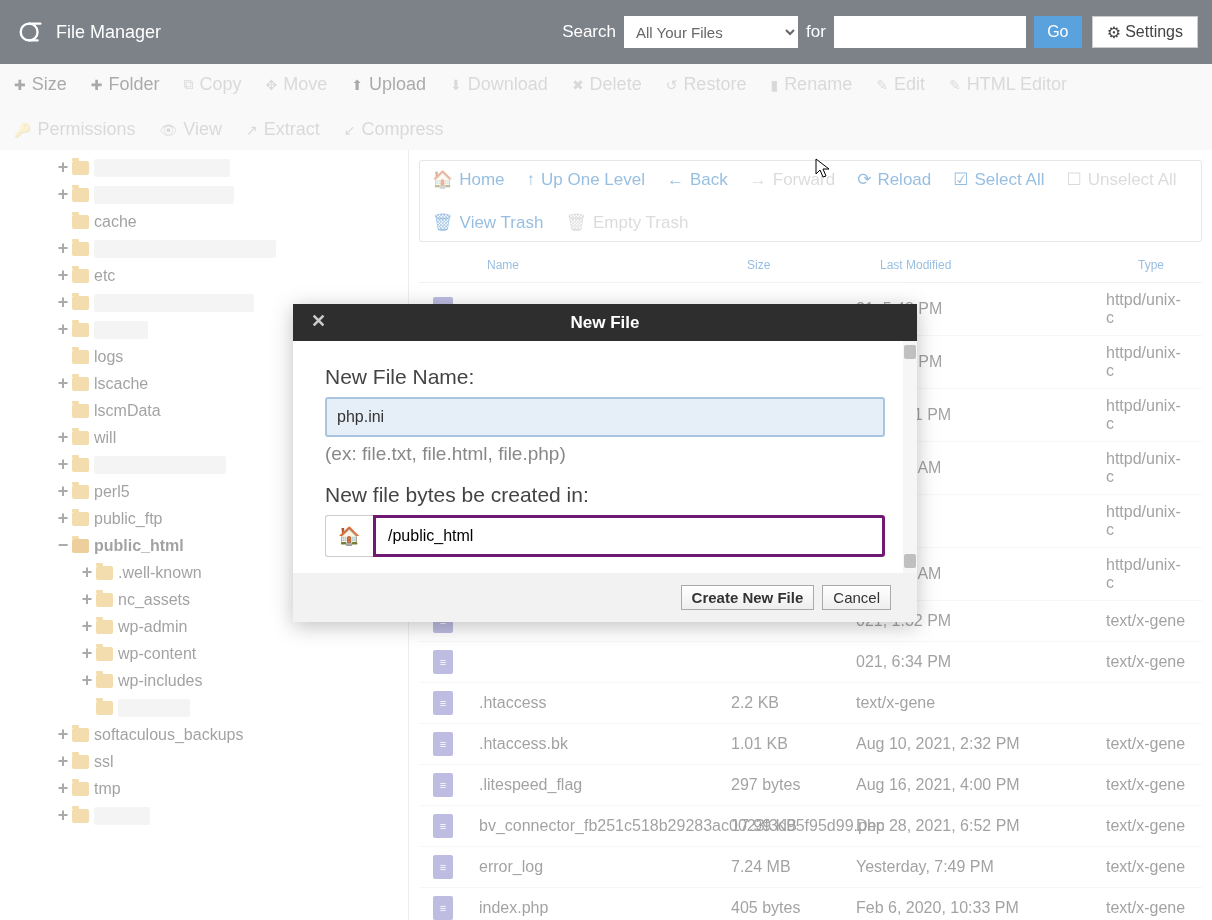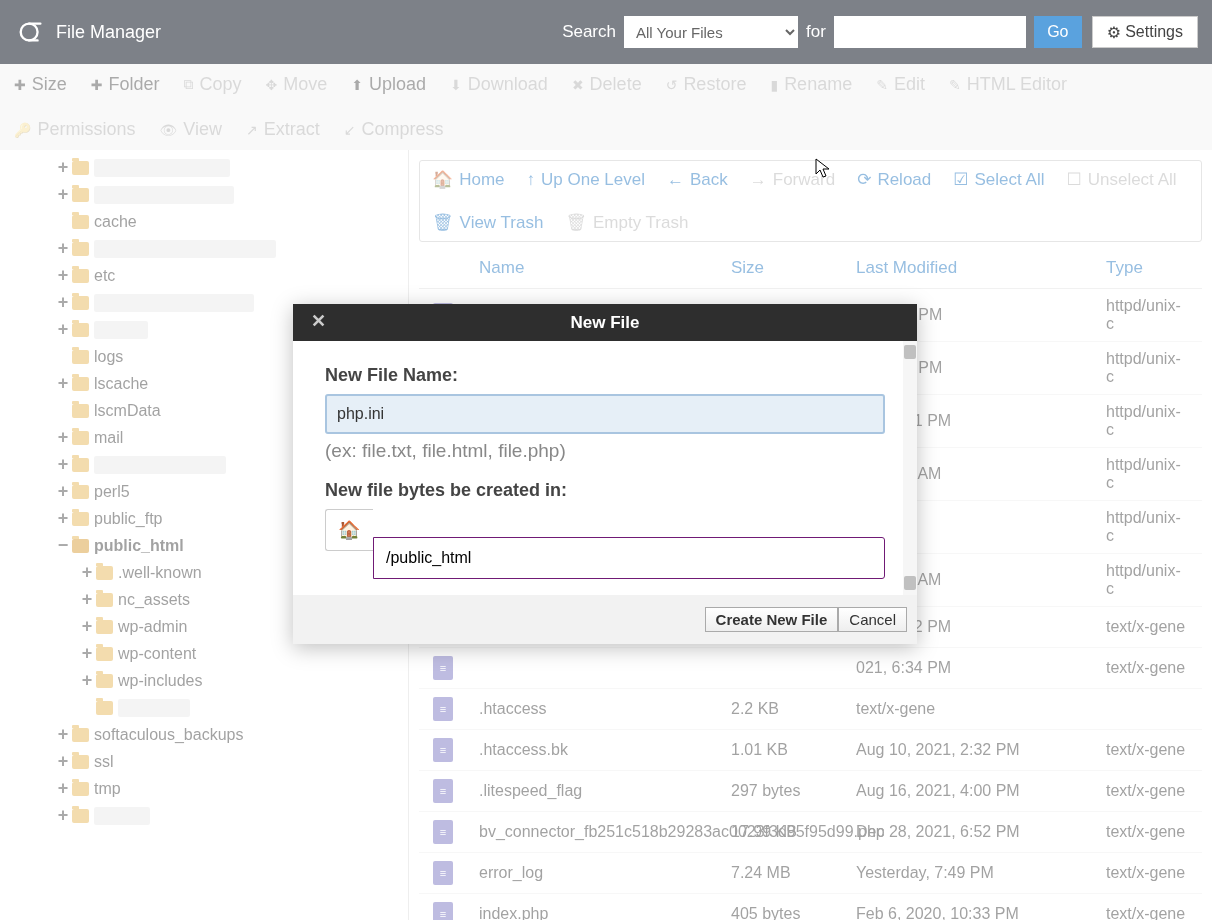--- a/index.html
+++ b/index.html
@@ -30,47 +30,47 @@
 .tree-label { white-space: nowrap; }
 .tree-row.selected .tree-label { color: #444; font-weight: 600; }
 .tree-row.selected .folder-icon { background: #d89f3a; }
 .redacted { background: #e9e9e9; height: 18px; border-radius: 2px; }
 
 .content { flex: 1; display: flex; border-left: 1px solid #ddd; flex-direction: column; padding: 10px; }
 .content-toolbar { display: flex; flex-wrap: wrap; gap: 22px; padding: 8px 12px; color: #2e7dc3; font-size: 17px; border: 1px solid #ccc; border-radius: 3px; }
 .ct-item { display: inline-flex; align-items: center; gap: 6px; cursor: pointer; }
 .ct-item.disabled { color: #999; opacity: 0.7; }
 
-.table-header { display: flex; padding: 10px 14px; color: #2e7dc3; font-size: 17px; border-bottom: 1px solid #e2e2e2; font-weight: 400; margin-top: 6px; }
+.table-header { display: flex; padding: 10px 14px; color: #2e7dc3; font-size: 12px; border-bottom: 1px solid #e2e2e2; font-weight: 400; margin-top: 6px; gap: 8px; }
 .col-icon { width: 46px; }
 .col-name { width: 252px; }
 .col-size { width: 125px; }
 .col-modified { width: 250px; }
 .col-type { flex: 1; }
 
 .file-list { overflow-y: auto; flex: 1; }
 .file-row { display: flex; align-items: center; padding: 8px 14px; color: #444; font-size: 16px; border-bottom: 1px solid #eee; }
 .file-icon { width: 46px; }
 .file-icon .doc { width: 20px; height: 24px; background: #7c78c2; border-radius: 2px; display:inline-flex; align-items:center; justify-content:center; color:#fff; font-size:11px; }
 .scroll-thumb { background: #c0c0c0; width: 12px; margin: 1px; border-radius: 2px; }
 
 .overlay { position: absolute; inset: 64px 0 0 0; background: rgba(255,255,255,0.5); }
 
 .dialog { position: absolute; left: 293px; top: 304px; width: 624px; background: #fff; box-shadow: 0 4px 20px rgba(0,0,0,0.25); }
 .dialog-title { background: #2e2e2e; color: #fff; height: 37px; display: flex; align-items: center; justify-content: center; font-size: 17px; font-weight: 600; position: relative; }
 .dialog-close { position: absolute; left: 18px; top: 6px; color: #ccc; font-size: 18px; cursor: pointer; font-weight: bold; }
 .dialog-body { padding: 24px 32px 16px 32px; position: relative; }
-.dlg-label { font-weight: 700; font-size: 18px; margin-bottom: 8px; }
+.dlg-label { font-weight: 400; font-size: 21px; margin-bottom: 8px; }
 .dlg-input { width: 100%; height: 40px; border: 2px solid #a9c5e0; border-radius: 3px; background: #e6eff7; padding: 0 10px; font-size: 16px; color: #333; outline: none; }
 .dlg-hint { color: #888; font-size: 19px; margin-top: 6px; margin-bottom: 18px; }
 .dlg-path-group { display: flex; }
 .dlg-home { width: 48px; height: 42px; border: 1px solid #ccc; border-right: none; display:flex; align-items:center; justify-content:center; border-radius: 3px 0 0 3px; color: #555; font-size: 18px; }
-.dlg-path-input { flex: 1; height: 42px; border: 1px solid #701a75; border-radius: 0 3px 3px 0; padding: 0 12px; font-size: 16px; margin-top: 28px; }
+.dlg-path-input { flex: 1; height: 42px; border: 3px solid #701a75; border-radius: 0 3px 3px 0; padding: 0 12px; font-size: 16px; }
 .dialog-body-scroll { position: absolute; right: 0; top: 0; width: 14px; height: 100%; background: #f6f6f6; }
-.dialog-footer { background: #f2f2f2; padding: 12px 10px; display: flex; justify-content: flex-end; gap: 0; }
+.dialog-footer { background: #f2f2f2; padding: 12px 26px; display: flex; justify-content: flex-end; gap: 8px; }
 .dlg-btn { background: linear-gradient(#fff,#eee); border: 1px solid #aaa; padding: 3px 10px; font-size: 15px; color: #333; cursor: pointer; font-family: inherit; }
 .dlg-btn.primary { font-weight: 600; }
 
 .cursor { position: absolute; left: 815px; top: 158px; width: 16px; height: 22px; pointer-events: none; }
 </style>
 </head>
 <body>
 
 <div class="header">
   <div class="logo">
@@ -205,21 +205,21 @@
         <span class="tree-label">lscache</span>
       </div>
       <div class="tree-row" style="padding-left: 48px;">
         <span class="tree-expander"></span>
         <span class="folder-icon"></span>
         <span class="tree-label">lscmData</span>
       </div>
       <div class="tree-row" style="padding-left: 48px;">
         <span class="tree-expander">+</span>
         <span class="folder-icon"></span>
-        <span class="tree-label">mail</span>
+        <span class="tree-label">will</span>
       </div>
       <div class="tree-row" style="padding-left: 48px;">
         <span class="tree-expander">+</span>
         <span class="folder-icon"></span>
         <span class="redacted" style="width: 132px;"></span>
       </div>
       <div class="tree-row" style="padding-left: 48px;">
         <span class="tree-expander">+</span>
         <span class="folder-icon"></span>
         <span class="tree-label">perl5</span>

